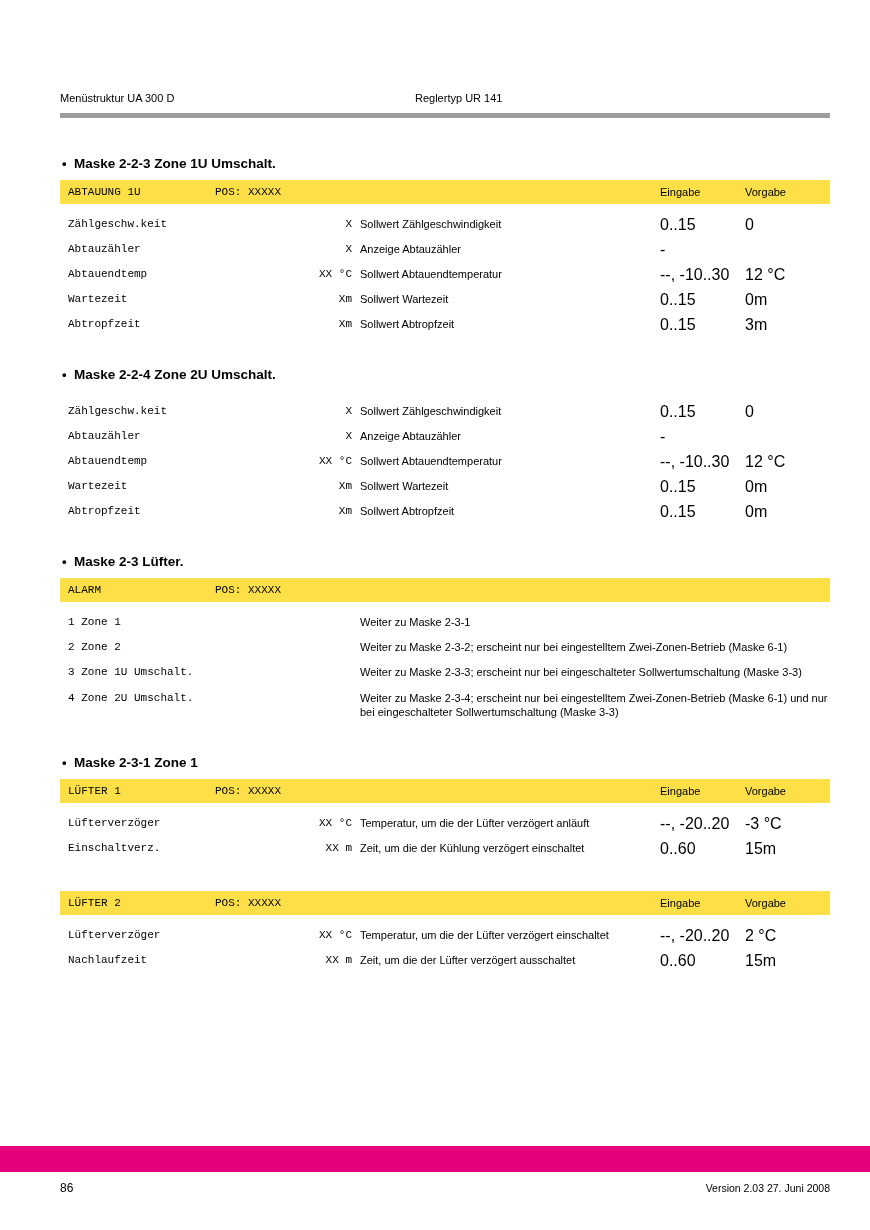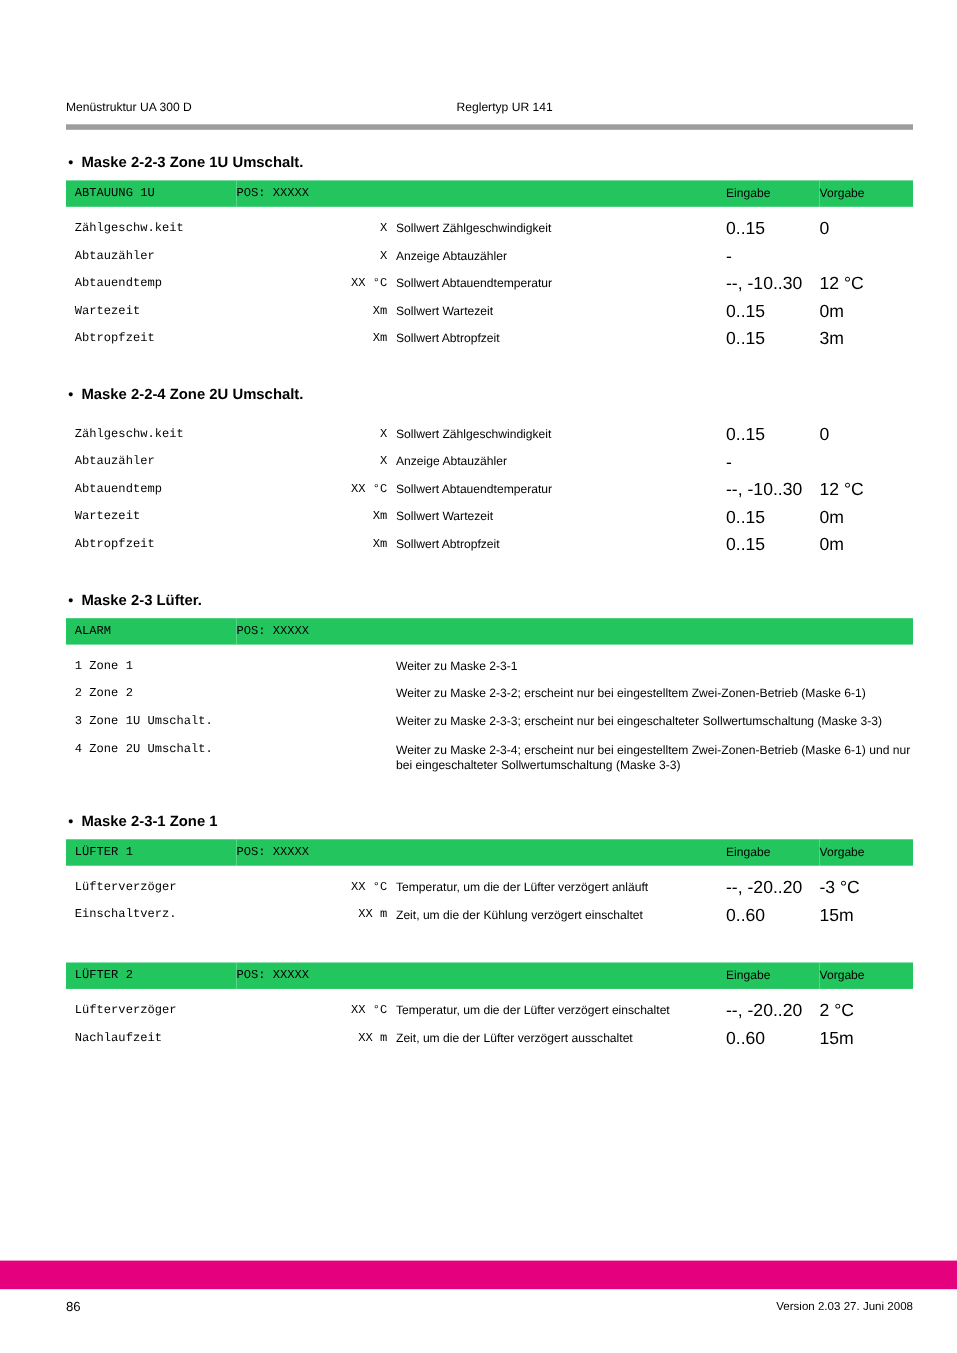--- a/index.html
+++ b/index.html
@@ -49,21 +49,21 @@
   }
   .content {
     position: absolute;
     left: 60px;
     top: 140px;
     width: 770px;
   }
   .bullet {
     font-size: 13.5px;
     font-weight: bold;
-    margin: 0 0 8px 0;
+    margin: 16px 0 8px 0;
     padding-left: 14px;
     position: relative;
     line-height: 16px;
   }
   .bullet::before {
     content: "\2022";
     position: absolute;
     left: 2px;
     top: 0;
     font-size: 13px;
@@ -72,21 +72,21 @@
     border-collapse: collapse;
     width: 770px;
     table-layout: fixed;
     margin-bottom: 30px;
   }
   table.mask td {
     padding: 0;
     vertical-align: top;
   }
   tr.head td {
-    background: #22c55e;
+    background: #fde047;
     height: 24px;
     line-height: 24px;
   }
   tr.row td {
     height: 25px;
     line-height: 25px;
   }
   tr.row.tall td {
     line-height: 14px;
     padding-top: 6px;

